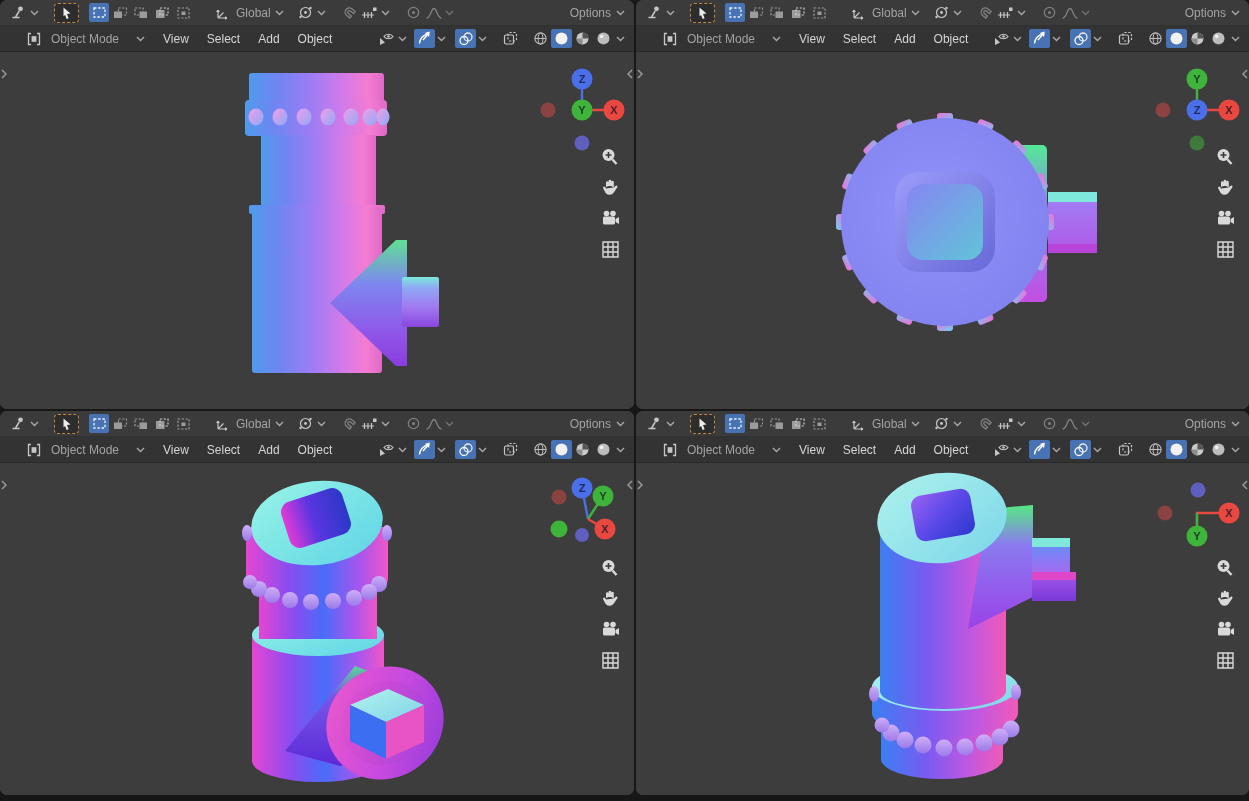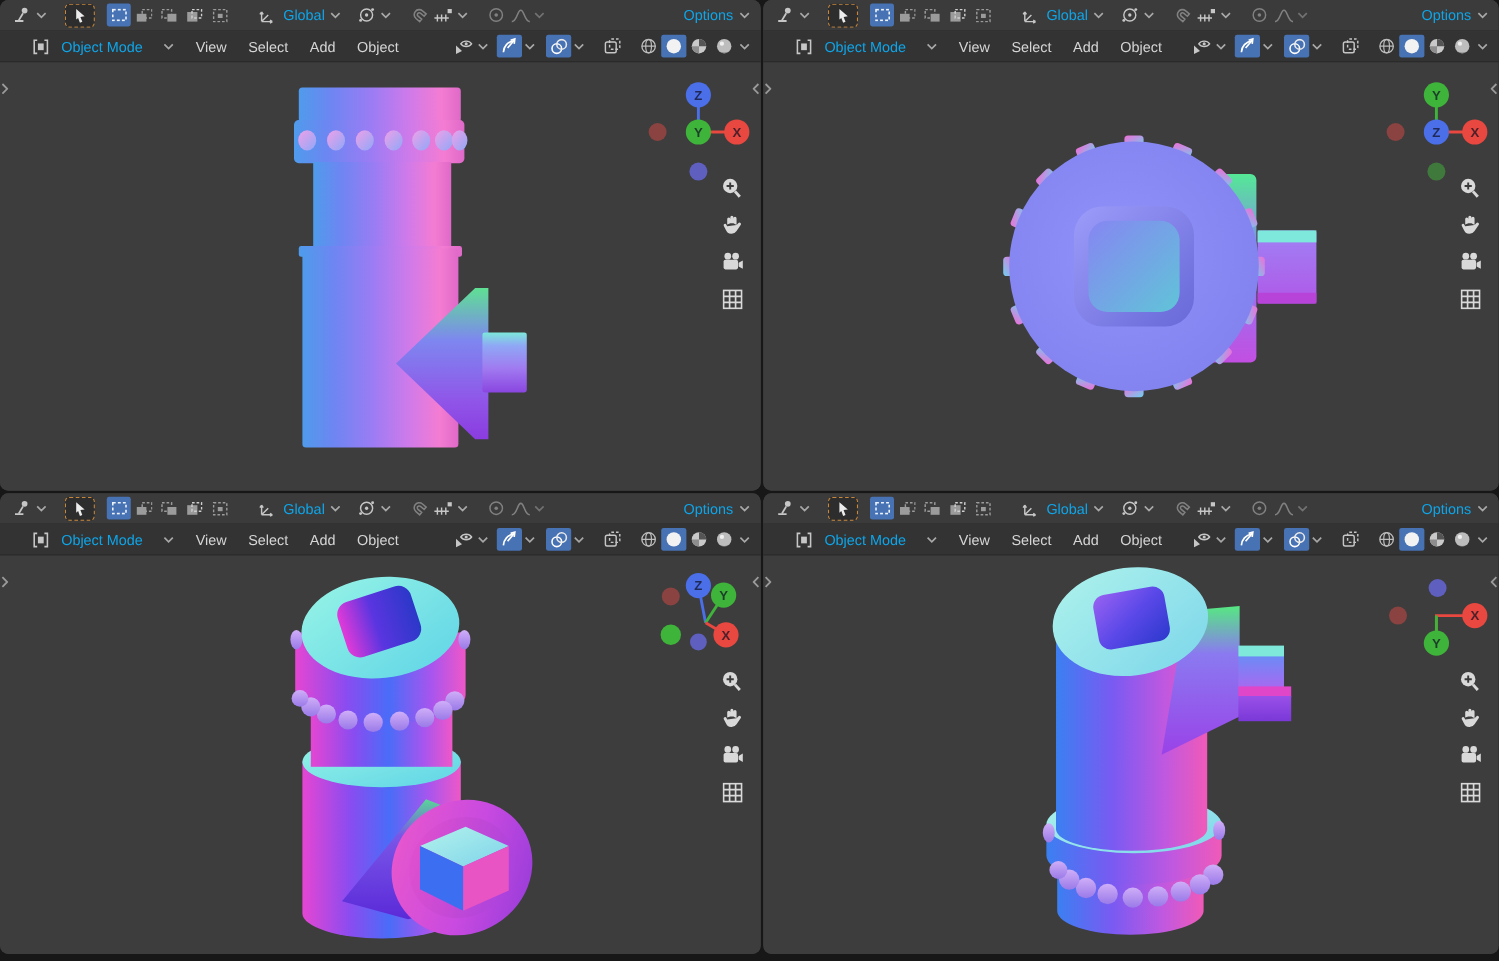--- a/index.html
+++ b/index.html
@@ -15,21 +15,21 @@
   #vp3{left:0;top:411px;width:634px;height:384px;}
   #vp4{left:636px;top:411px;width:613px;height:384px;}
 
   .hrow{height:25px;display:flex;align-items:center;padding:0 8px;white-space:nowrap;}
   .hrow1{background:#3b3b3b;border-bottom:1px solid #313131;}
   .hrow2{background:#333333;border-bottom:1px solid #292929;padding-left:24px;}
   .hicon{display:inline-flex;align-items:center;justify-content:center;width:20px;height:20px;flex:0 0 auto;}
   .hicon svg{display:block;}
   .dim{opacity:.5;}
   .chev{display:inline-flex;width:12px;height:20px;align-items:center;justify-content:center;flex:0 0 auto;}
-  .hlabel{color:#0ea5e9;font-size:12px;padding:0 3px;flex:0 0 auto;}
+  .hlabel{color:#a3a3a3;font-size:12px;padding:0 3px;flex:0 0 auto;}
   .menu{color:#d5d5d5;font-size:12px;padding:0 9px;flex:0 0 auto;text-align:center;}
   .toolbtn{display:inline-flex;align-items:center;justify-content:center;width:25px;height:20px;
     background:#2d2d2d;border:1px dashed #c9873b;border-radius:4px;margin:0 2px;flex:0 0 auto;box-sizing:border-box;}
   .selmodes{display:inline-flex;gap:1px;margin-left:8px;flex:0 0 auto;}
   .selbtn{display:inline-flex;align-items:center;justify-content:center;width:20px;height:19px;border-radius:2px;}
   .selbtn.on{background:#4772b3;}
   .togglebtn{display:inline-flex;align-items:center;justify-content:center;width:21px;height:19px;border-radius:2px;flex:0 0 auto;}
   .togglebtn.on{background:#4772b3;}
   .shadegrp{display:inline-flex;align-items:center;gap:0;margin-left:10px;flex:0 0 auto;}
   .spacer{flex:1 1 auto;}

